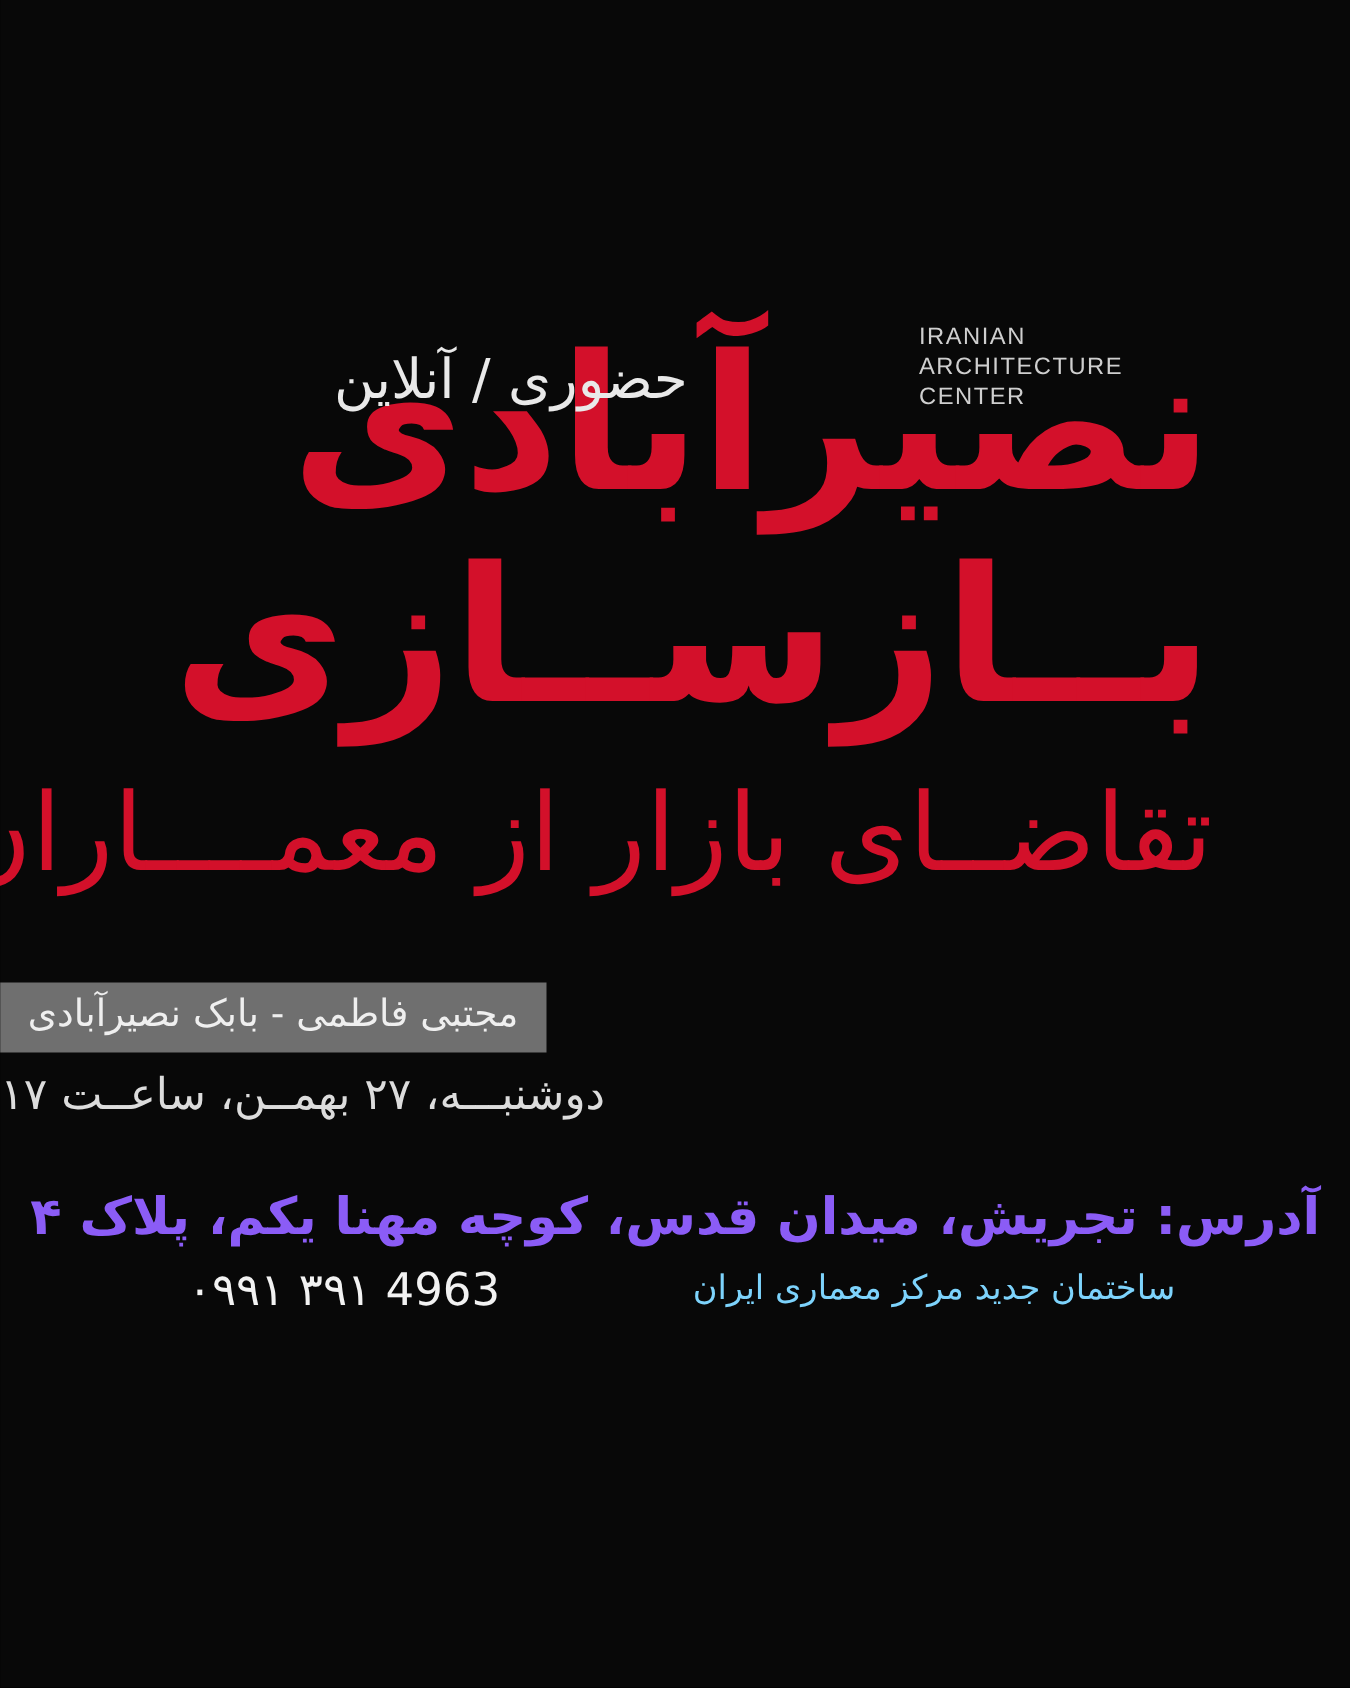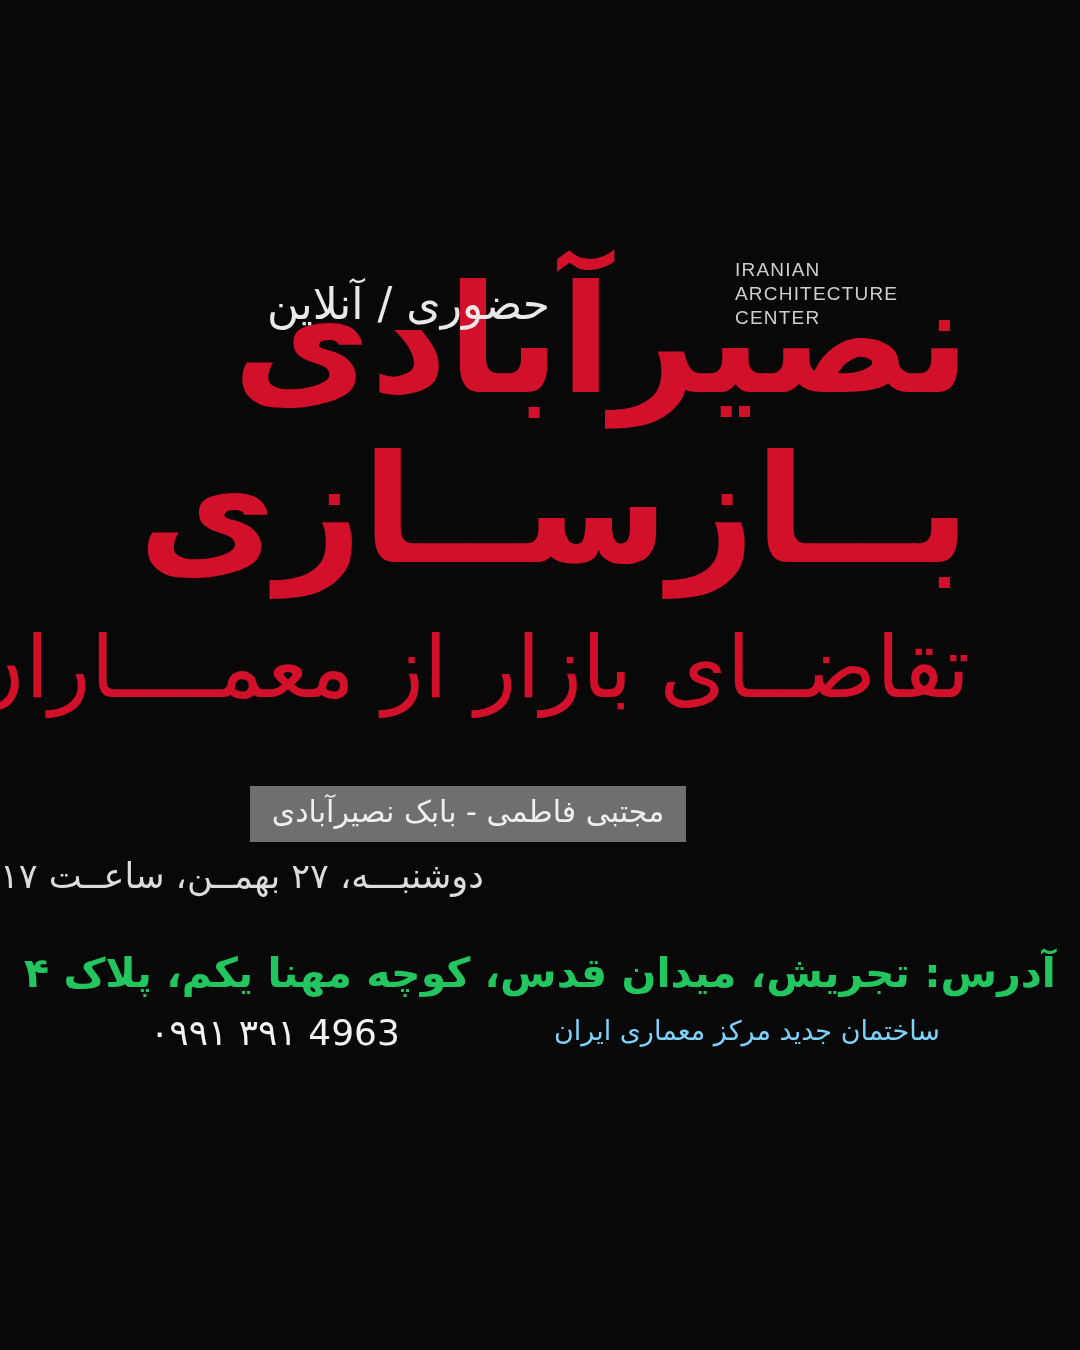--- a/index.html
+++ b/index.html
@@ -92,21 +92,21 @@
     font-weight: 400;
     white-space: nowrap;
   }
 
   
   .speakers-wrap {
     position: absolute;
     top: 786px;
     left: 0;
     width: 936px;
-    text-align: center;
+    text-align: left;
   }
   .speakers {
     display: inline-block;
     background: #6f6f6f;
     color: #efefef;
     font-size: 30px;
     line-height: 1.35;
     padding: 6px 22px 9px 22px;
     white-space: nowrap;
     font-weight: 400;
@@ -125,21 +125,21 @@
     font-weight: 400;
   }
 
   
   .address {
     position: absolute;
     top: 945px;
     left: 0;
     width: 1080px;
     text-align: center;
-    color: #22c55e;
+    color: #8b5cf6;
     font-size: 41px;
     line-height: 1.4;
     white-space: nowrap;
     font-weight: 700;
   }
 
   .contact-row {
     position: absolute;
     top: 1012px;
     left: 150px;

